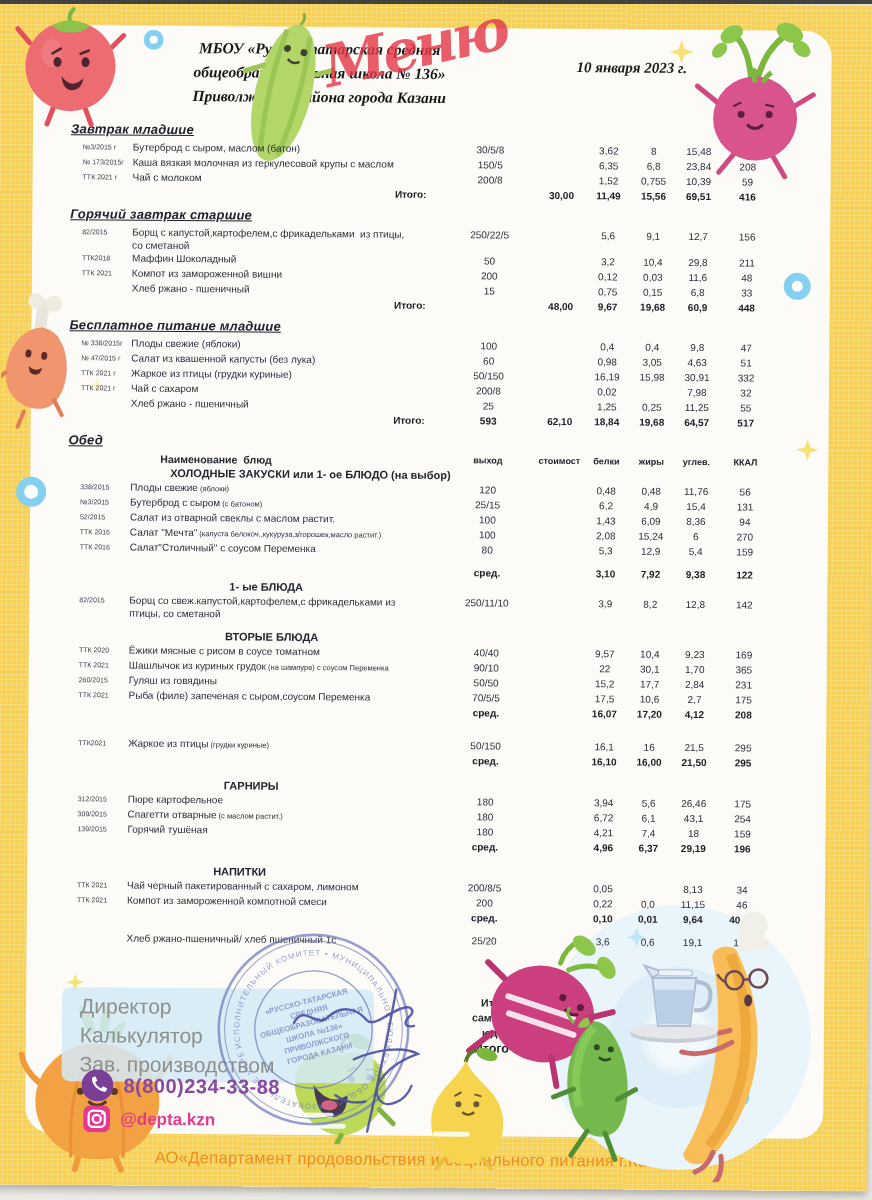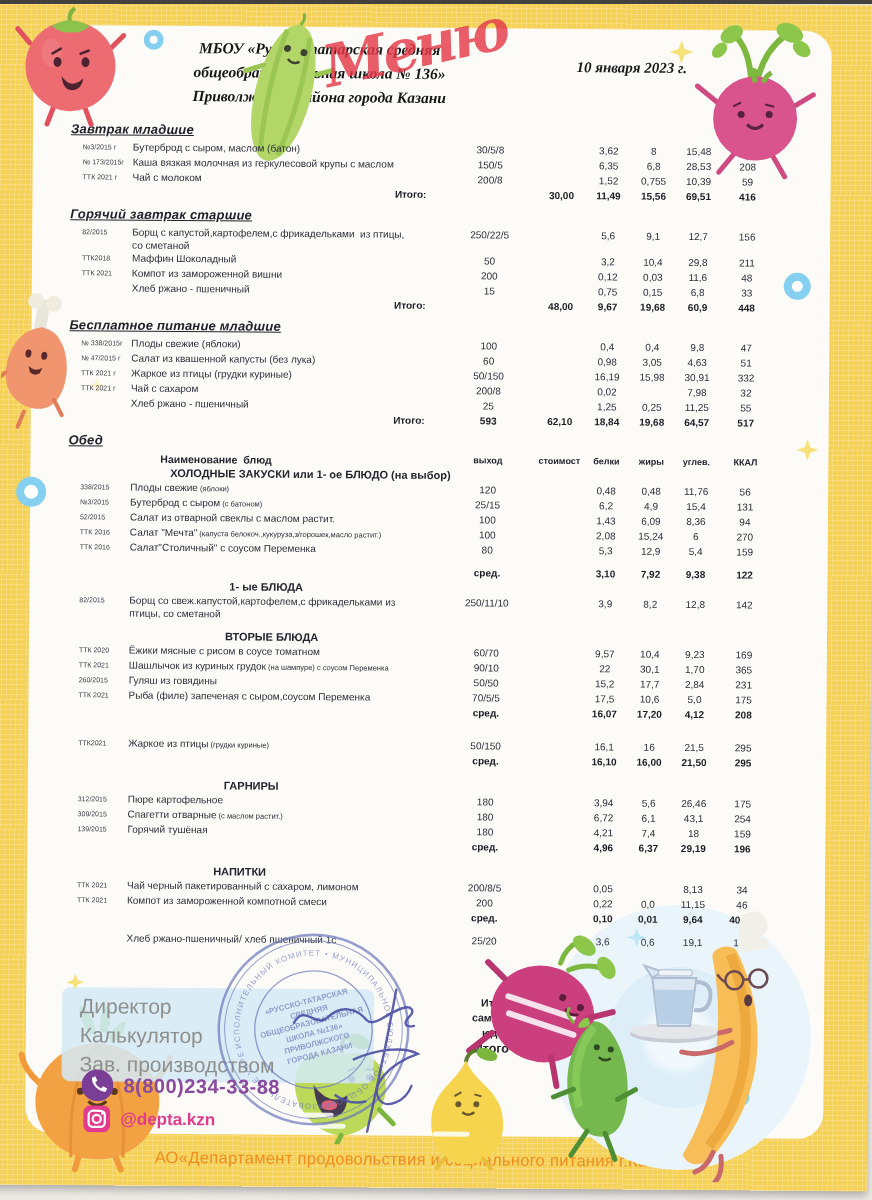--- a/index.html
+++ b/index.html
@@ -177,21 +177,21 @@
                 <span class="cell num carb">15,48</span>
                 <span class="cell num kcal">149</span>
               </div>
               <div class="row">
                 <span class="cell code">№ 173/2015г</span>
                 <span class="cell name"><span class="nm">Каша вязкая молочная из геркулесовой крупы с маслом</span></span>
                 <span class="cell num out">150/5</span>
                 <span class="cell num cost"></span>
                 <span class="cell num protein">6,35</span>
                 <span class="cell num fat">6,8</span>
-                <span class="cell num carb">28,53</span>
+                <span class="cell num carb">23,84</span>
                 <span class="cell num kcal">208</span>
               </div>
               <div class="row">
                 <span class="cell code">ТТК 2021 г</span>
                 <span class="cell name"><span class="nm">Чай с молоком</span></span>
                 <span class="cell num out">200/8</span>
                 <span class="cell num cost"></span>
                 <span class="cell num protein">1,52</span>
                 <span class="cell num fat">0,755</span>
                 <span class="cell num carb">10,39</span>
@@ -407,21 +407,21 @@
                 <span class="cell num protein">3,9</span>
                 <span class="cell num fat">8,2</span>
                 <span class="cell num carb">12,8</span>
                 <span class="cell num kcal">142</span>
               </div>
               <div style="height: 8px;"></div>
               <div class="subhead" style="margin-left: 196px;">ВТОРЫЕ  БЛЮДА</div>
               <div class="row">
                 <span class="cell code">ТТК 2020</span>
                 <span class="cell name"><span class="nm">Ёжики мясные с рисом в соусе томатном</span></span>
-                <span class="cell num out">60/70</span>
+                <span class="cell num out">40/40</span>
                 <span class="cell num cost"></span>
                 <span class="cell num protein">9,57</span>
                 <span class="cell num fat">10,4</span>
                 <span class="cell num carb">9,23</span>
                 <span class="cell num kcal">169</span>
               </div>
               <div class="row">
                 <span class="cell code">ТТК 2021</span>
                 <span class="cell name"><span class="nm">Шашлычок из куриных грудок</span><span class="note"> (на шампуре) с соусом Переменка</span></span>
                 <span class="cell num out">90/10</span>
@@ -441,21 +441,21 @@
                 <span class="cell num carb">2,84</span>
                 <span class="cell num kcal">231</span>
               </div>
               <div class="row">
                 <span class="cell code">ТТК 2021</span>
                 <span class="cell name"><span class="nm">Рыба (филе) запеченая с сыром,соусом Переменка</span></span>
                 <span class="cell num out">70/5/5</span>
                 <span class="cell num cost"></span>
                 <span class="cell num protein">17,5</span>
                 <span class="cell num fat">10,6</span>
-                <span class="cell num carb">5,0</span>
+                <span class="cell num carb">2,7</span>
                 <span class="cell num kcal">175</span>
               </div>
               <div class="row strong">
                 <span class="cell code"></span>
                 <span class="cell name"></span>
                 <span class="cell num out">сред.</span>
                 <span class="cell num cost"></span>
                 <span class="cell num protein">16,07</span>
                 <span class="cell num fat">17,20</span>
                 <span class="cell num carb">4,12</span>

